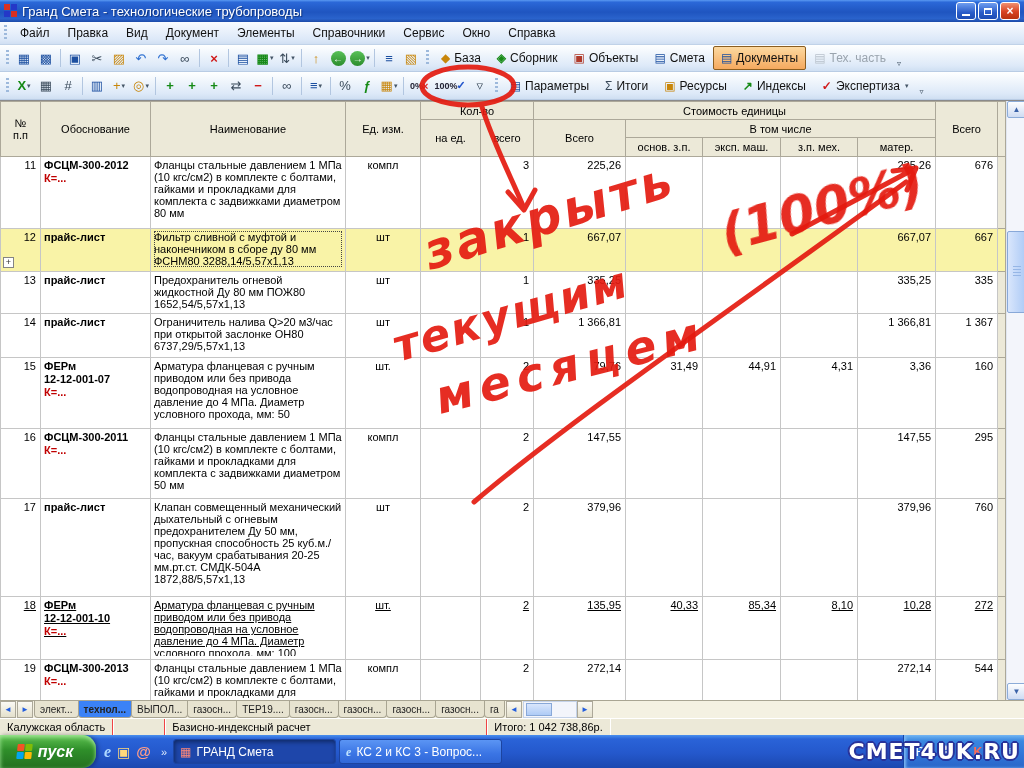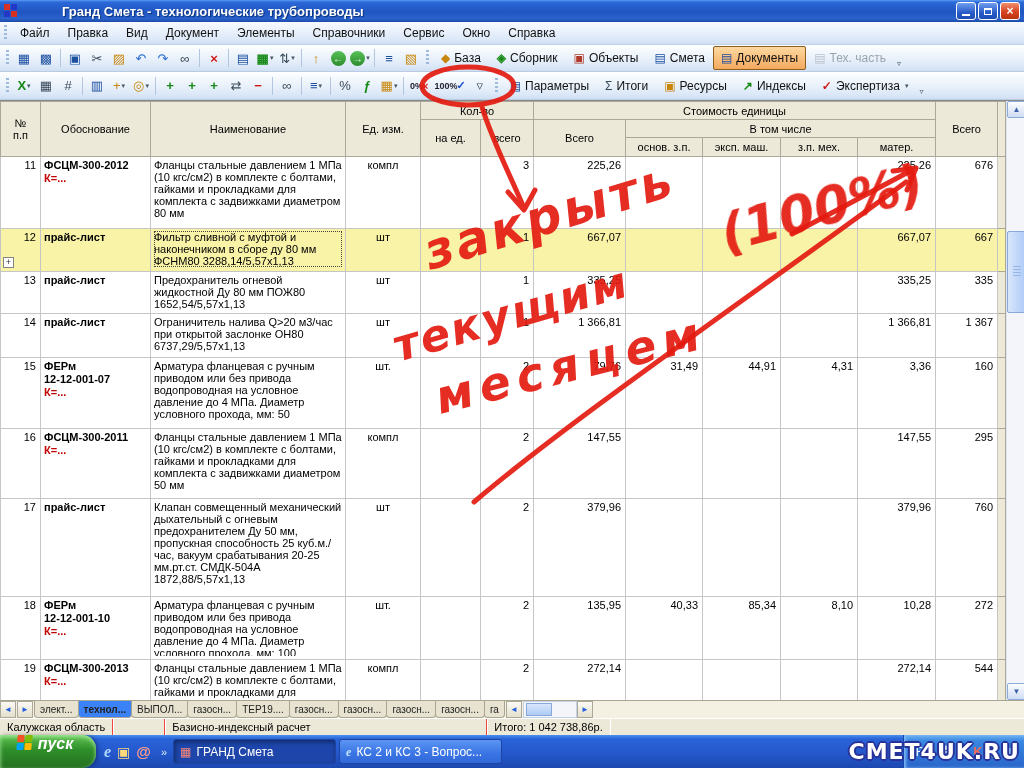--- a/index.html
+++ b/index.html
@@ -8,21 +8,21 @@
   .screen{position:relative;width:1024px;height:768px;background:#ece9d8;overflow:hidden;}
 
   
   .titlebar{height:22px;background:linear-gradient(180deg,#5a9af2 0%,#2b68d8 10%,#1f55c0 55%,#2a63cc 85%,#1c4aa8 100%);display:flex;align-items:center;padding:0 4px;}
   .gs-logo{width:14px;height:14px;display:grid;grid-template-columns:6px 6px;grid-template-rows:6px 6px;gap:1px;margin-right:4px;}
   .gs-logo i{display:block;}
   .gs-logo i:nth-child(1){background:#d83022;}
   .gs-logo i:nth-child(2){background:#2438c8;}
   .gs-logo i:nth-child(3){background:#2438c8;}
   .gs-logo i:nth-child(4){background:#d83022;}
-  .title-text{flex:1;color:#fff;font-weight:bold;font-size:13px;text-shadow:1px 1px 1px #0a2f77;white-space:nowrap;overflow:hidden;margin-left:40px;}
+  .title-text{flex:1;color:#fff;font-weight:normal;font-size:13px;text-shadow:1px 1px 1px #0a2f77;white-space:nowrap;overflow:hidden;}
   .winbtns{display:flex;gap:2px;}
   .wbtn{width:20px;height:18px;border-radius:3px;border:1px solid #fff;display:flex;align-items:center;justify-content:center;color:#fff;font-weight:bold;font-size:12px;}
   .wbtn.min,.wbtn.rest{background:linear-gradient(#6f9ef0,#2a5cc8 60%,#1d4cb4);}
   .wbtn.min i{display:block;width:8px;height:2px;background:#fff;margin-top:8px;}
   .wbtn.rest i{display:block;width:8px;height:7px;border:1px solid #fff;border-top-width:2px;}
   .wbtn.close{background:linear-gradient(#f09070,#d84321 55%,#b8330f);}
 
   
   .menubar{height:23px;background:linear-gradient(#f8fbff,#dce8f8 80%,#d0dff2);display:flex;align-items:center;border-bottom:1px solid #c0d2e8;font-size:12px;color:#111;}
   .grip{width:3px;height:16px;margin:0 4px;background:repeating-linear-gradient(180deg,#9db9dc 0 2px,transparent 2px 4px);}
@@ -82,21 +82,21 @@
   .htrack{width:54px;background:#f3f5fb;border:1px solid #c4d2e8;position:relative;}
   .hthumb{position:absolute;left:2px;top:1px;bottom:1px;width:26px;background:linear-gradient(#d9e6fc,#aecbf6);border:1px solid #88a8d8;}
 
   
   .statusbar{height:17px;background:#ece9d8;display:flex;align-items:center;font-size:11px;color:#000;border-top:1px solid #fff;}
   .sb-pane{padding:0 7px;height:100%;display:flex;align-items:center;border-right:1px solid #ef4444;box-shadow:1px 0 0 #fff;white-space:nowrap;}
   .sb-sp{width:52px;}
 
   
   .taskbar{position:absolute;left:0;bottom:0;width:1024px;height:33px;background:linear-gradient(#4a90ee,#2a63d8 12%,#2458cc 55%,#1c48b0);display:flex;align-items:center;}
-  .start{height:33px;min-width:96px;background:linear-gradient(#5fc352,#2f8f2a 45%,#237020);border-radius:0 14px 14px 0;color:#fff;font-weight:bold;font-style:italic;font-size:16px;display:flex;justify-content:center;gap:6px;box-shadow:inset 0 2px 4px #a5e89a,2px 0 4px rgba(0,0,20,.35);padding:0 14px 0 8px;}
+  .start{height:33px;min-width:96px;background:linear-gradient(#5fc352,#2f8f2a 45%,#237020);border-radius:0 14px 14px 0;color:#fff;font-weight:bold;font-style:italic;font-size:16px;display:flex;align-items:center;justify-content:center;gap:6px;box-shadow:inset 0 2px 4px #a5e89a,2px 0 4px rgba(0,0,20,.35);padding:0 14px 0 8px;}
   .winflag{width:15px;height:15px;display:grid;grid-template-columns:7px 7px;grid-template-rows:7px 7px;gap:1px;transform:skewX(-6deg);}
   .winflag i{display:block;border-radius:1px;}
   .winflag i:nth-child(1){background:#f35325;}
   .winflag i:nth-child(2){background:#81bc06;}
   .winflag i:nth-child(3){background:#05a6f0;}
   .winflag i:nth-child(4){background:#ffba08;}
   .qlaunch{display:flex;align-items:center;gap:6px;padding:0 8px;}
   .ql{font-size:14px;line-height:1;}
   .cie{color:#aed7ff;font-family:"Liberation Serif",serif;font-style:italic;font-weight:bold;font-size:16px;}
   .cimg{color:#ffd97a;}
@@ -539,21 +539,21 @@
             <td class="c-val"></td>
             <td class="c-val">2</td>
             <td class="c-val">379,96</td>
             <td class="c-val"></td>
             <td class="c-val"></td>
             <td class="c-val"></td>
             <td class="c-val">379,96</td>
             <td class="c-val">760</td>
             <td class="c-sliver"></td>
           </tr>
-          <tr style="height: 63px;">
+          <tr style="height: 63px; text-decoration: underline;">
             <td class="c-num">
               <div>18</div>
             </td>
             <td class="c-code">
               <div class="code">ФЕРм</div>
               <div class="code">12-12-001-10</div>
               <div class="kred">К=...</div>
             </td>
             <td class="c-name">
               <div class="nm" style="max-height: 57px;">Арматура фланцевая с ручным приводом или без привода водопроводная на условное давление до 4 МПа. Диаметр условного прохода, мм: 100</div>

